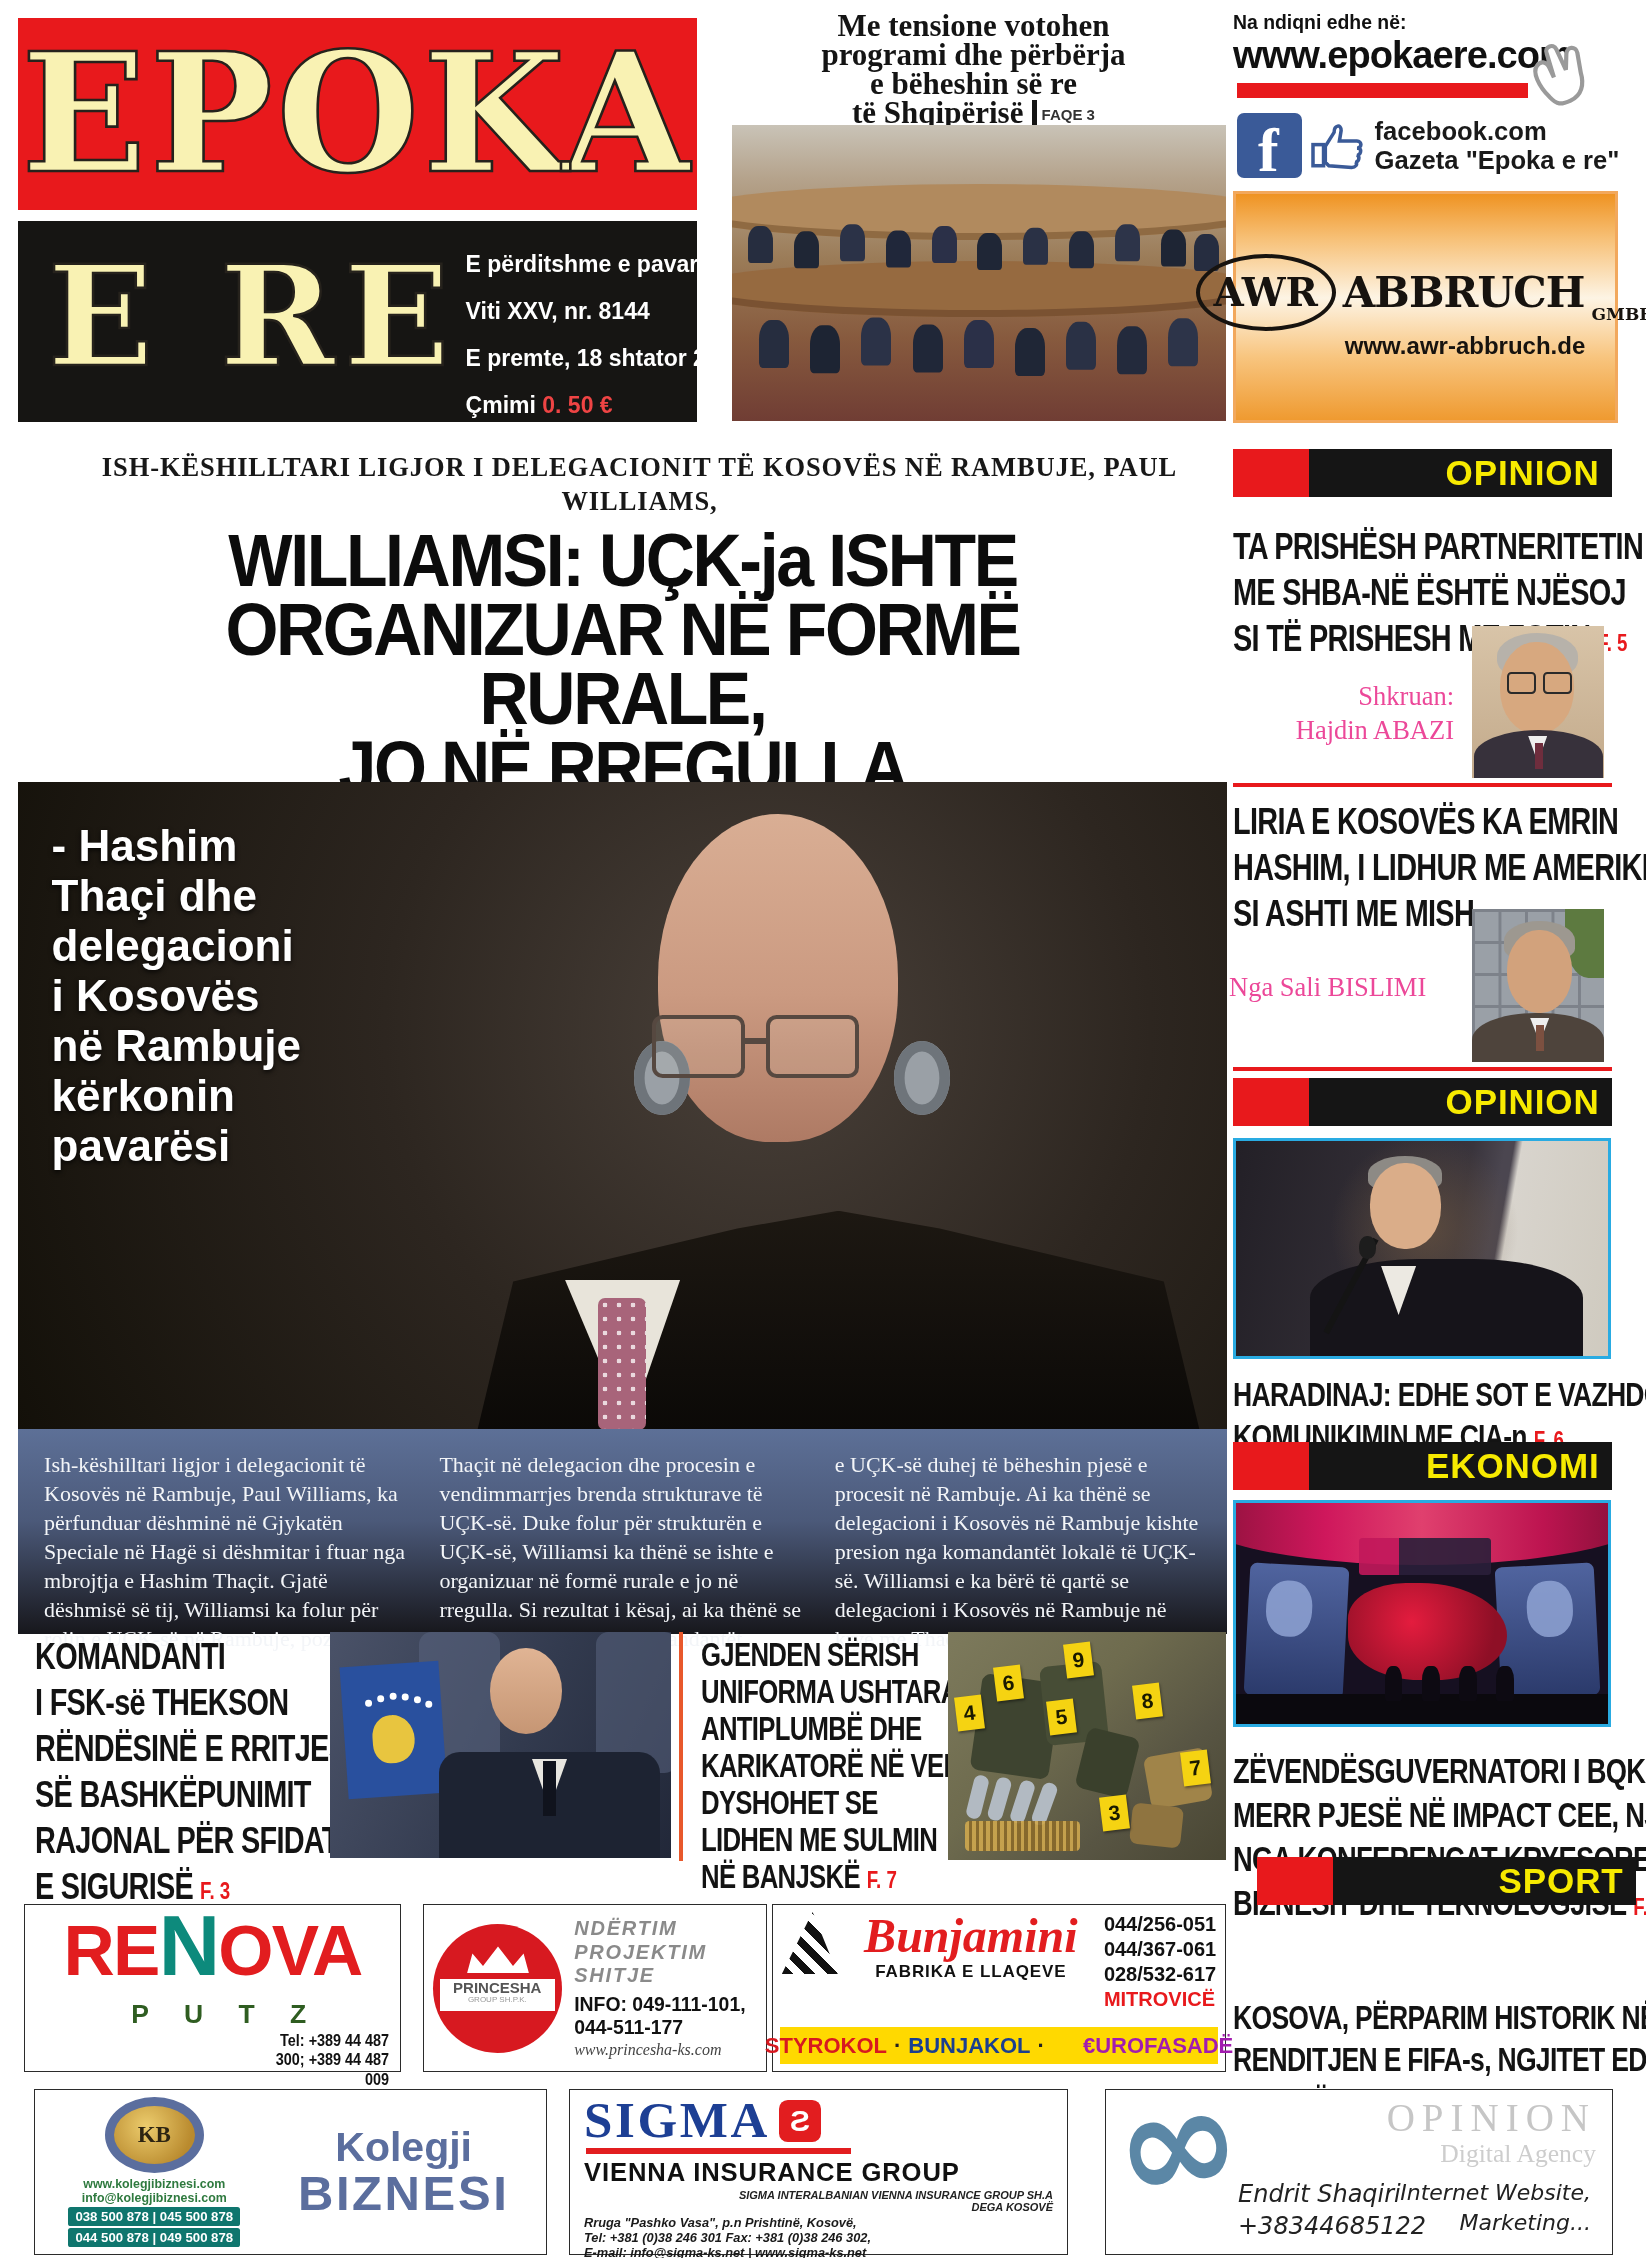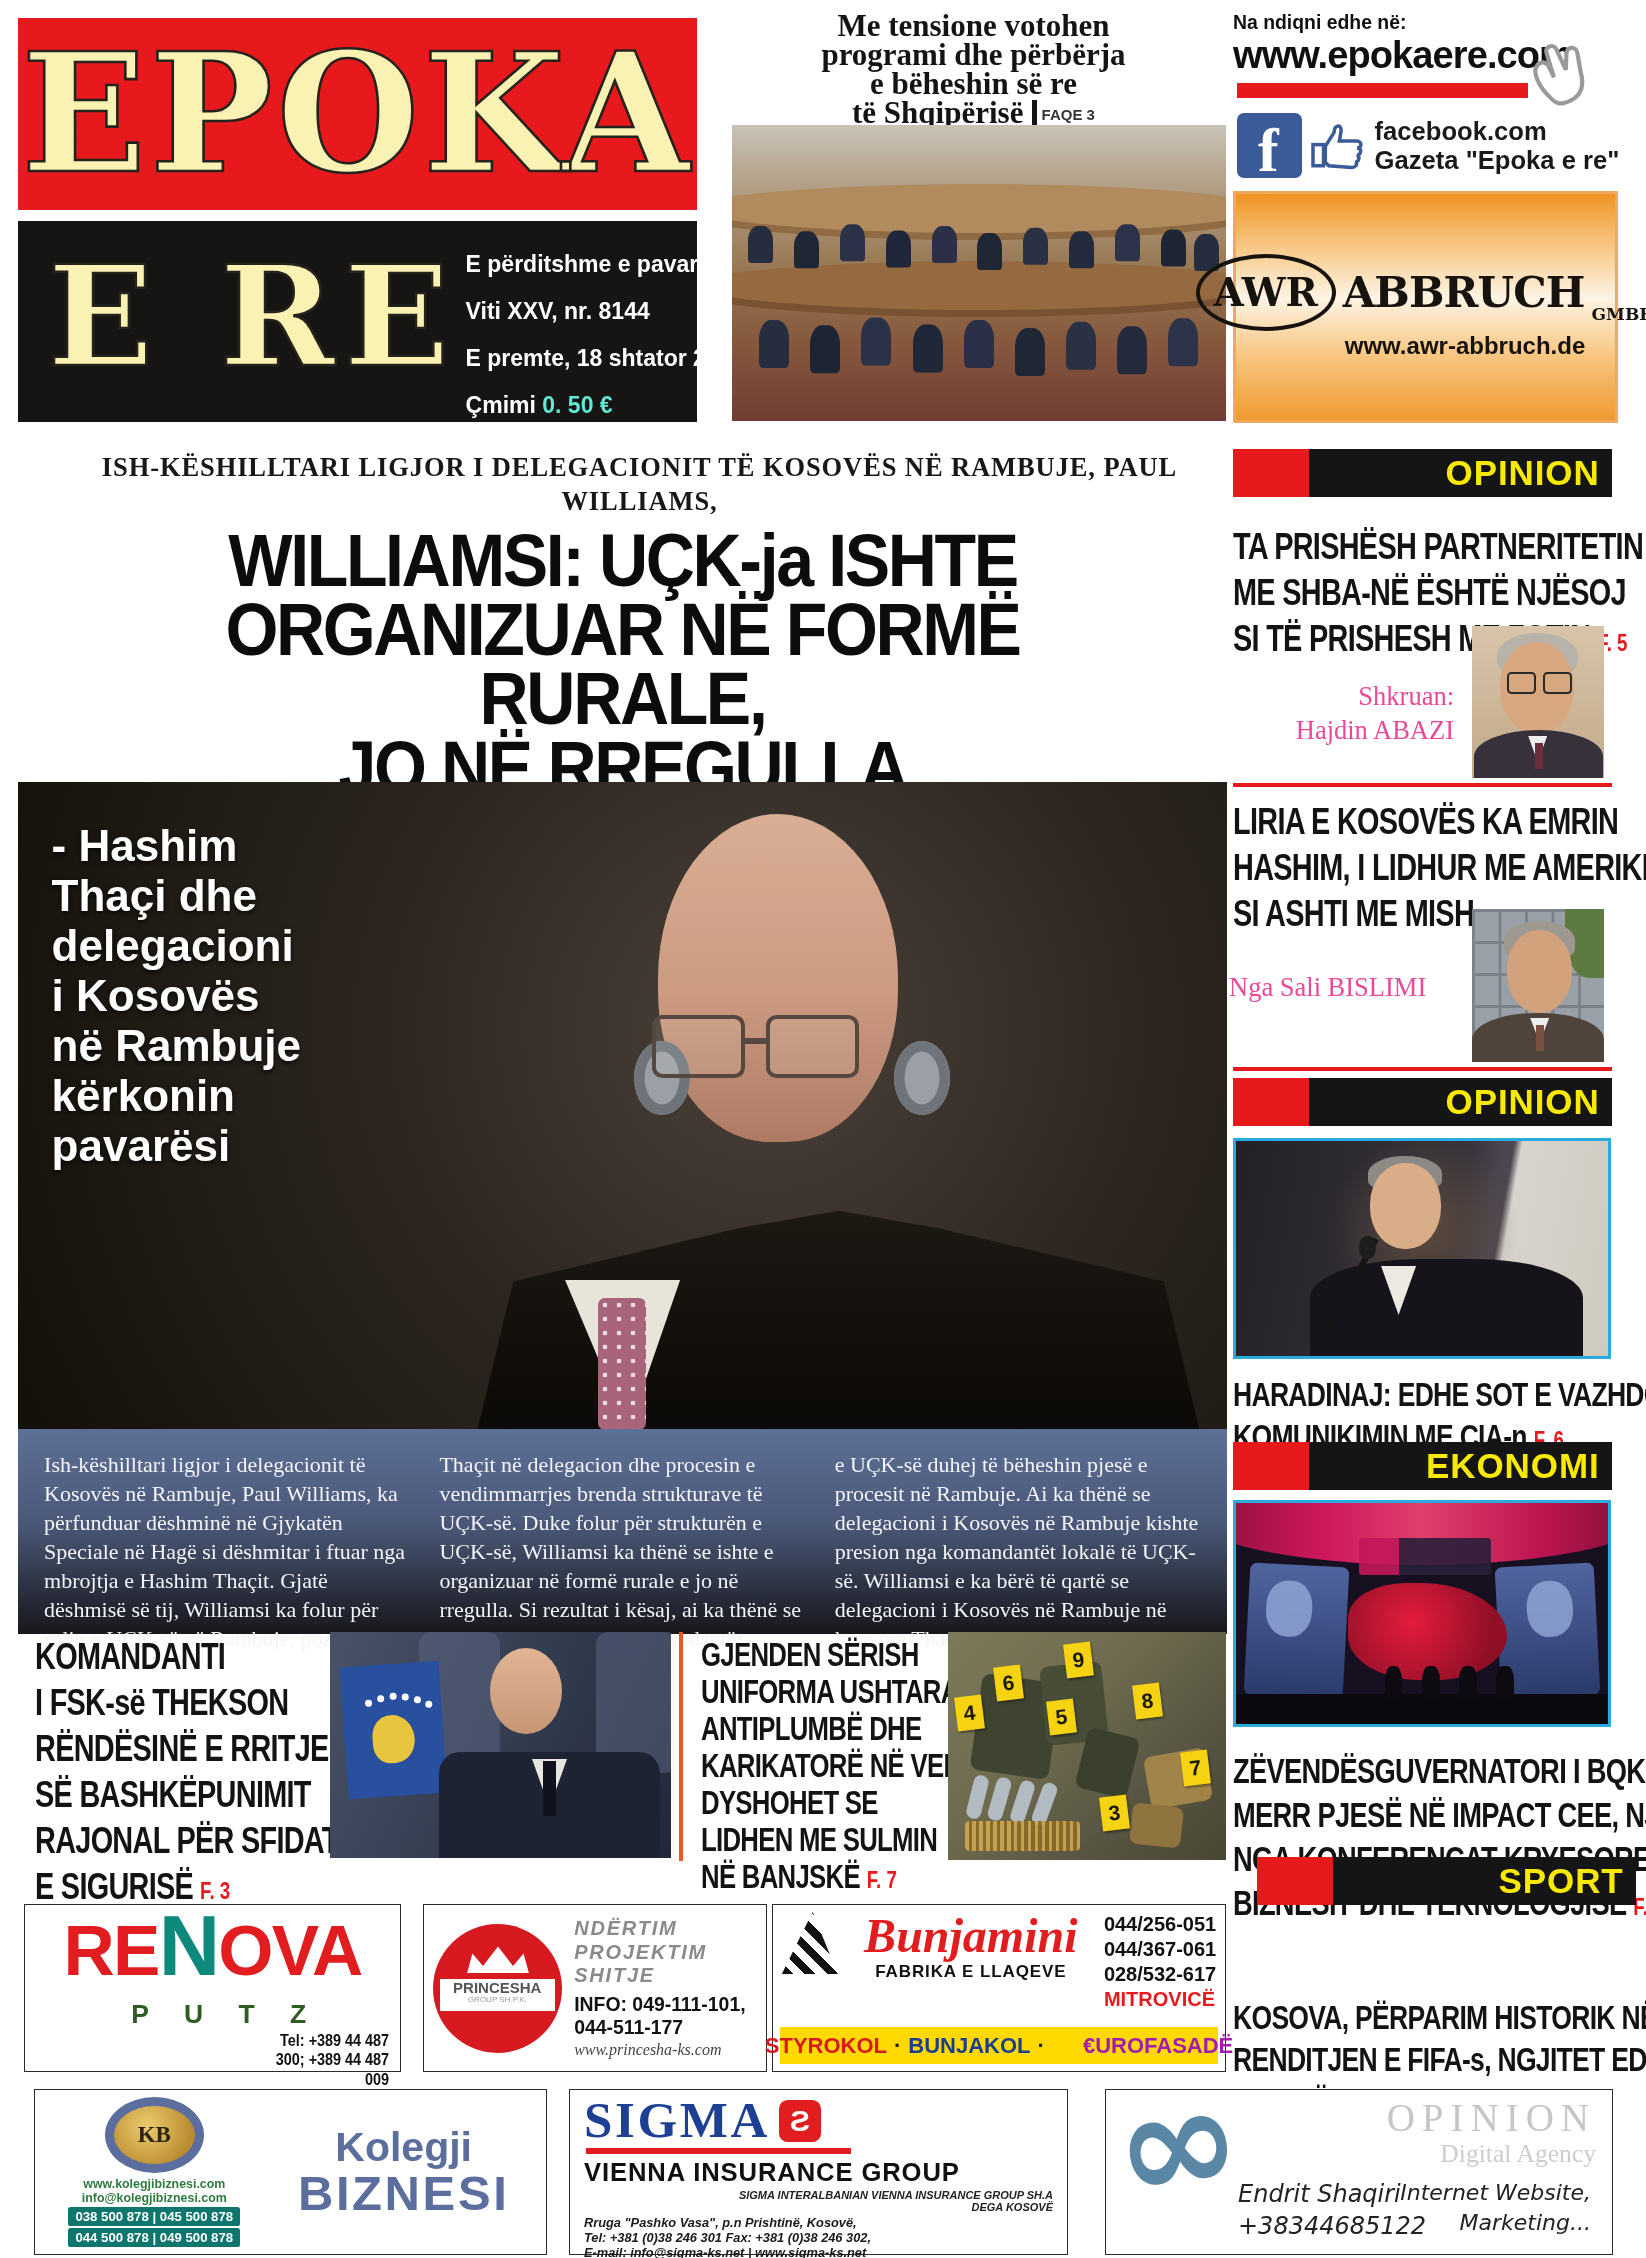--- a/index.html
+++ b/index.html
@@ -10,21 +10,21 @@
   
   .mast-red{left:17.6px;top:17.6px;width:679px;height:192px;background:#e8191c;
             display:flex;align-items:center;justify-content:center;}
   .logo-big{font-family:"DejaVu Serif",serif;font-weight:900;color:#f9f2b3;
             -webkit-text-stroke:2.6px #26221c;letter-spacing:3.5px;}
   .mast-red .logo-big{font-size:164px;line-height:168px;}
   .mast-black{left:17.6px;top:221px;width:679px;height:201px;background:#161513;}
   .logo-ere{position:absolute;left:30px;top:7px;font-size:139px;line-height:176px;letter-spacing:8.8px;}
   .mast-info{position:absolute;left:448px;top:30px;display:flex;flex-direction:column;gap:20px;
              font-weight:bold;font-size:23px;color:#fff;white-space:nowrap;}
-  .price-val{color:#5eead4;}
+  .price-val{color:#ef4444;}
 
   
   .top-story{left:730px;top:10.6px;width:487px;text-align:center;
              font-family:"Liberation Serif",serif;font-weight:bold;
              font-size:31px;line-height:29px;color:#141414;}
   .faqe{display:inline-block;border-left:5.3px solid #141414;padding-left:4.4px;margin-left:8.8px;
         font-family:"Liberation Sans",sans-serif;font-size:15px;font-weight:bold;color:#333;vertical-align:2.6px;}
 
   
   .follow-label{left:1233px;top:10.6px;font-size:19.4px;font-weight:bold;}

